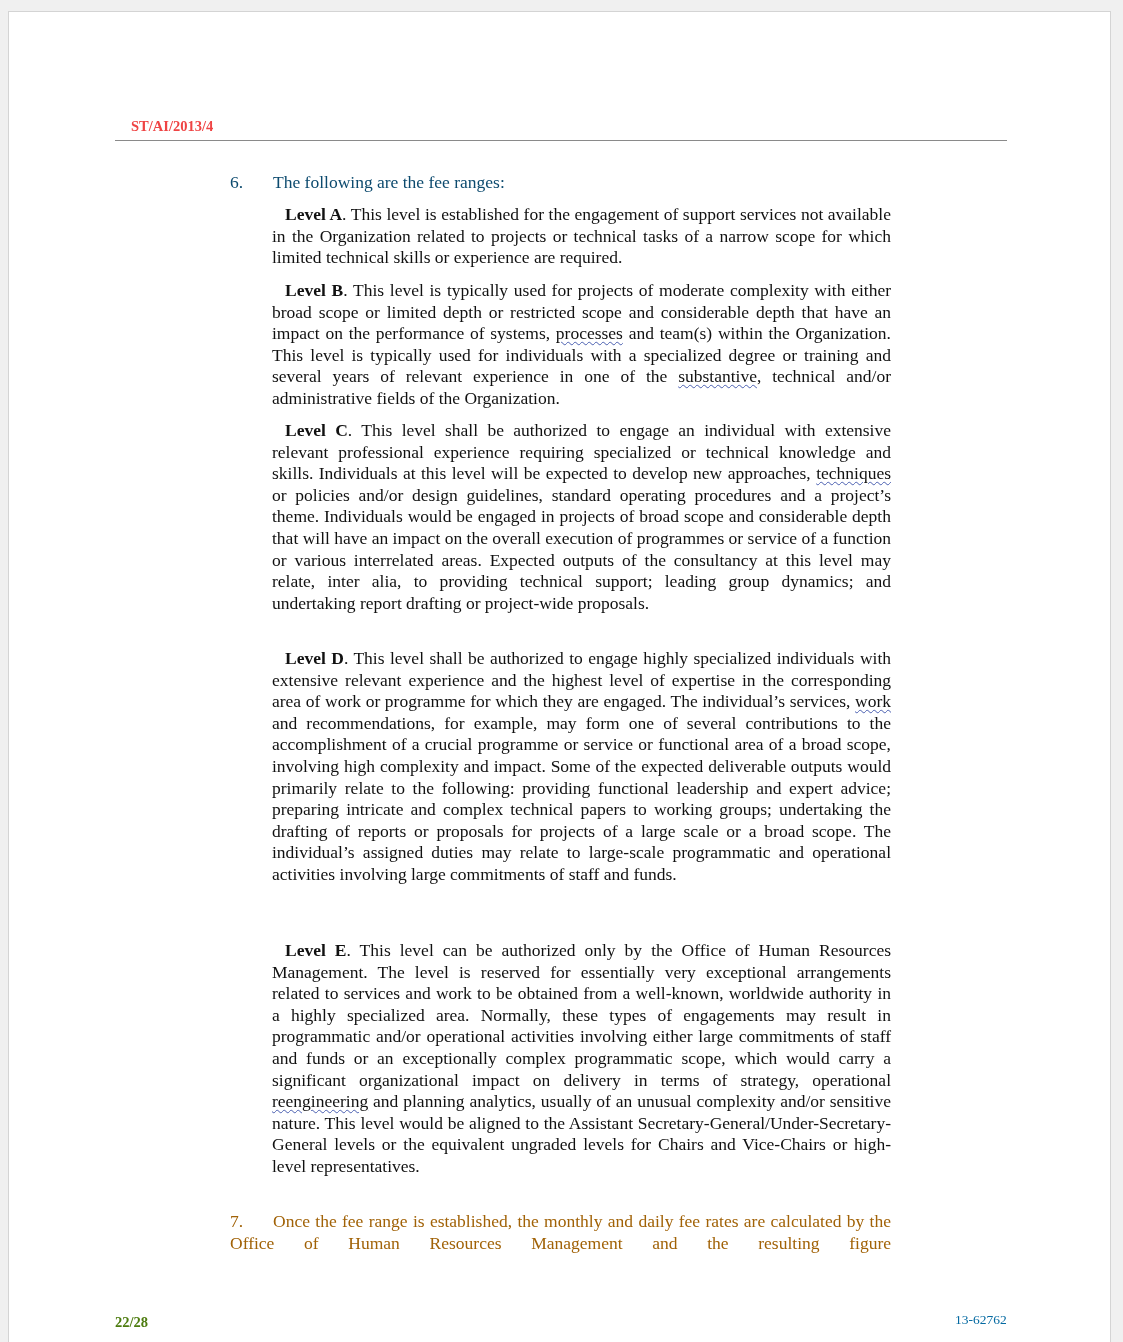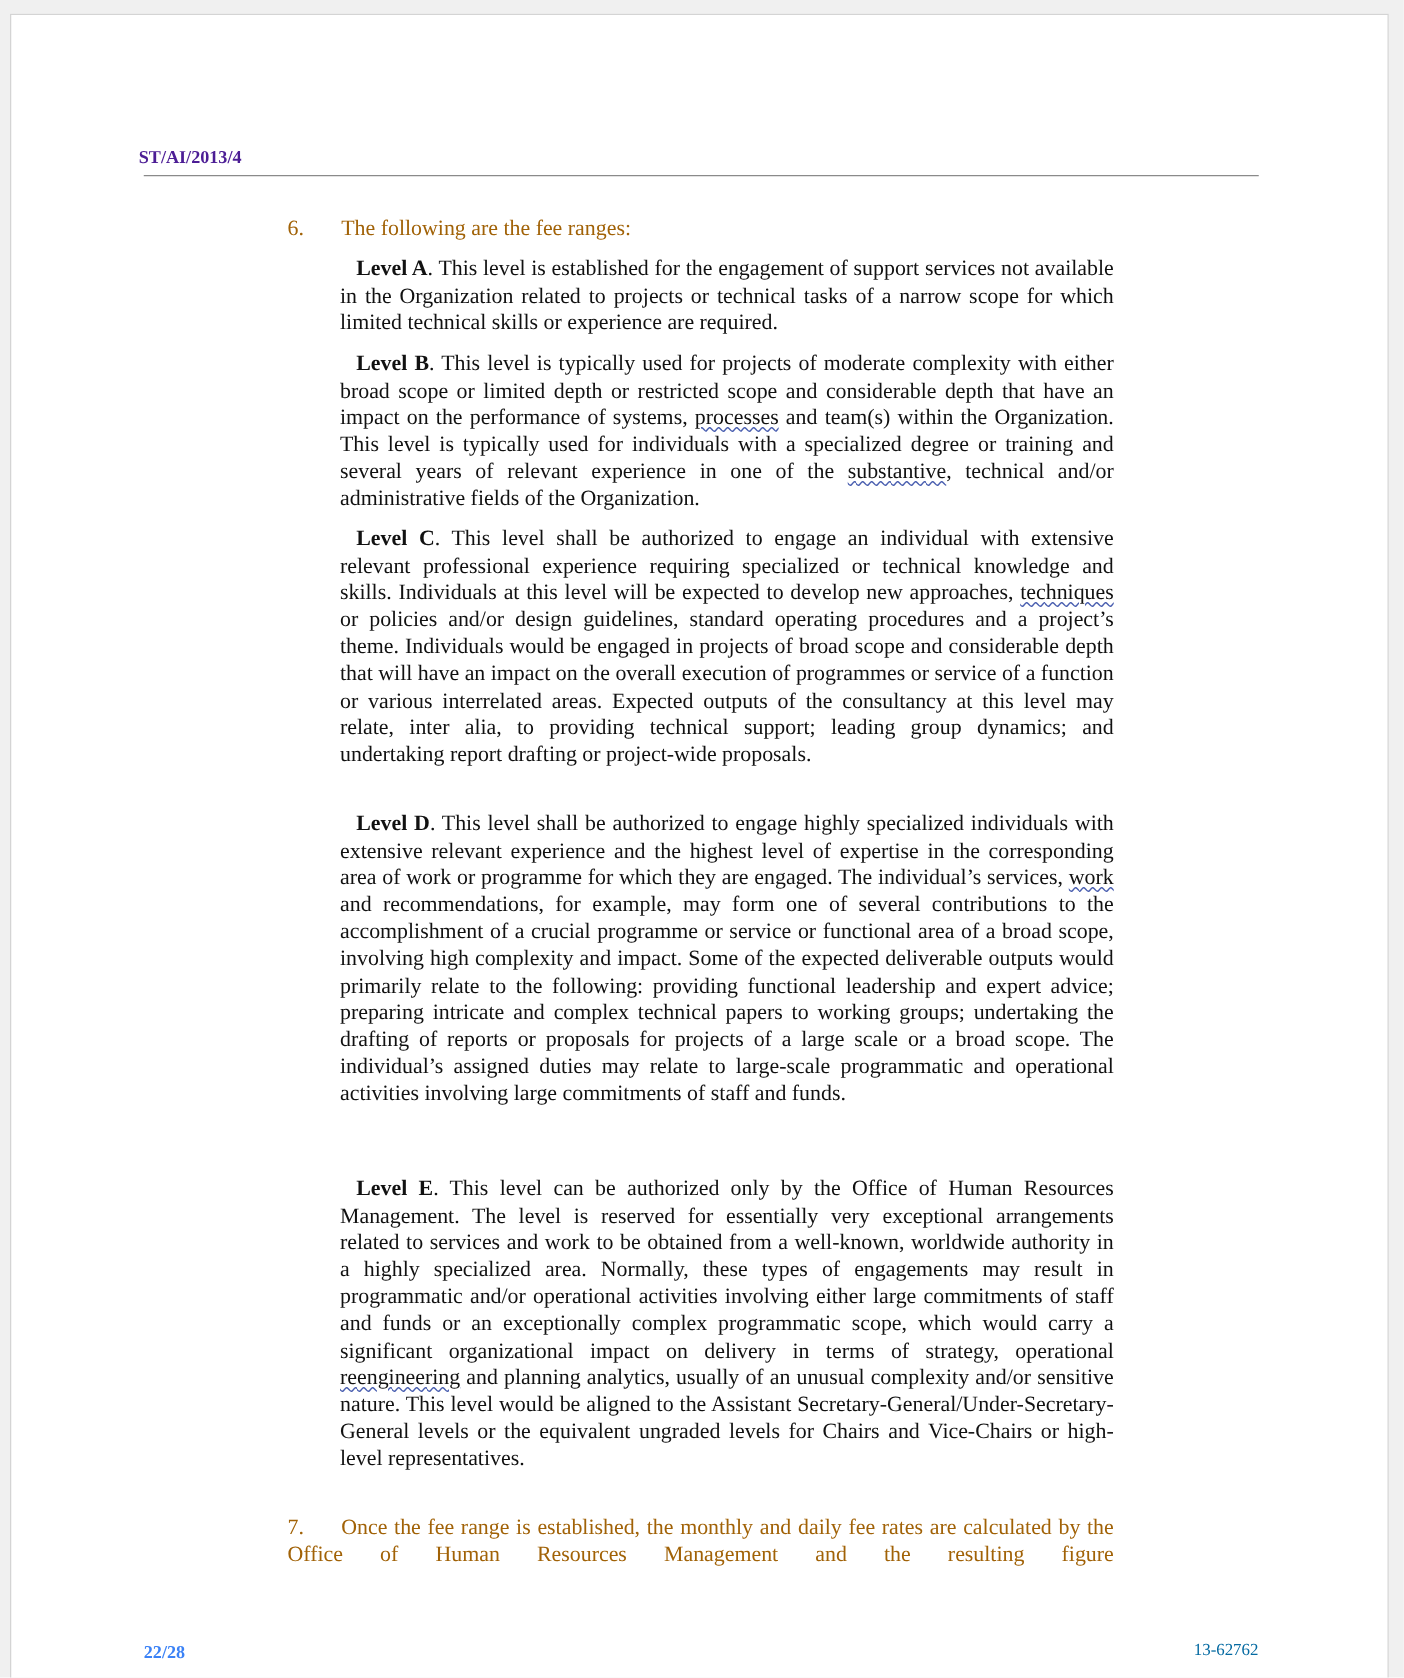--- a/index.html
+++ b/index.html
@@ -1,27 +1,27 @@
 <!DOCTYPE html>
 <html><head>
 <meta charset="utf-8">
 <style>
   html, body { margin:0; padding:0; }
   body { width:1123px; height:1342px; background:#f0f0f0; position:relative; overflow:hidden; font-family:"Liberation Serif", serif; }
   .page { position:absolute; left:8px; top:11px; width:1103px; height:1340px; background:#fff; border:1px solid #d4d4d4; box-sizing:border-box; }
-  .header-code { position:absolute; left:102px; top:106px; font-size:14.5px; font-weight:bold; color:#4c1d95;text-align:center; }
+  .header-code { position:absolute; left:122px; top:106px; font-size:14.5px; font-weight:bold; color:#ef4444;text-align:center; }
   .header-rule { position:absolute; left:106px; top:128px; width:892px; height:1px; background:#8a8a8a; }
-  .para-num-line { position:absolute; left:221px; top:160px; width:661px; font-size:17.5px; line-height:21.6px; color:#a16207; }
+  .para-num-line { position:absolute; left:221px; top:160px; width:661px; font-size:17.5px; line-height:21.6px; color:#0c4a6e; }
   .para-num-line .num { display:inline-block; width:43px; }
   .level { position:absolute; left:263px; width:619px; font-size:17.5px; line-height:21.6px; color:#111; text-align:justify; text-align-last:left; }
   .level b { font-weight:bold;margin-left:13px; }
   .squig { text-decoration: underline wavy #4a5fb0; text-decoration-thickness:1px; text-underline-offset:2px; }
   .p7 { position:absolute; left:221px; top:1199px; width:661px; font-size:17.5px; line-height:21.6px; color:#a16207; text-align:justify; text-align-last:justify; }
   .p7 .num { display:inline-block; width:43px; }
-  .footer-page { position:absolute; left:106px; top:1302px; font-size:14.5px; font-weight:bold; color:#3b82f6; }
+  .footer-page { position:absolute; left:106px; top:1302px; font-size:14.5px; font-weight:bold; color:#4d7c0f; }
   .footer-code { position:absolute; left:946px; top:1300px; font-size:13.5px; color:#0369a1; }
 </style>
 </head>
 <body>
 
 <div class="page">
   <div class="header-code">ST/AI/2013/4</div>
   <div class="header-rule"></div>
 
   <div class="para-num-line">

